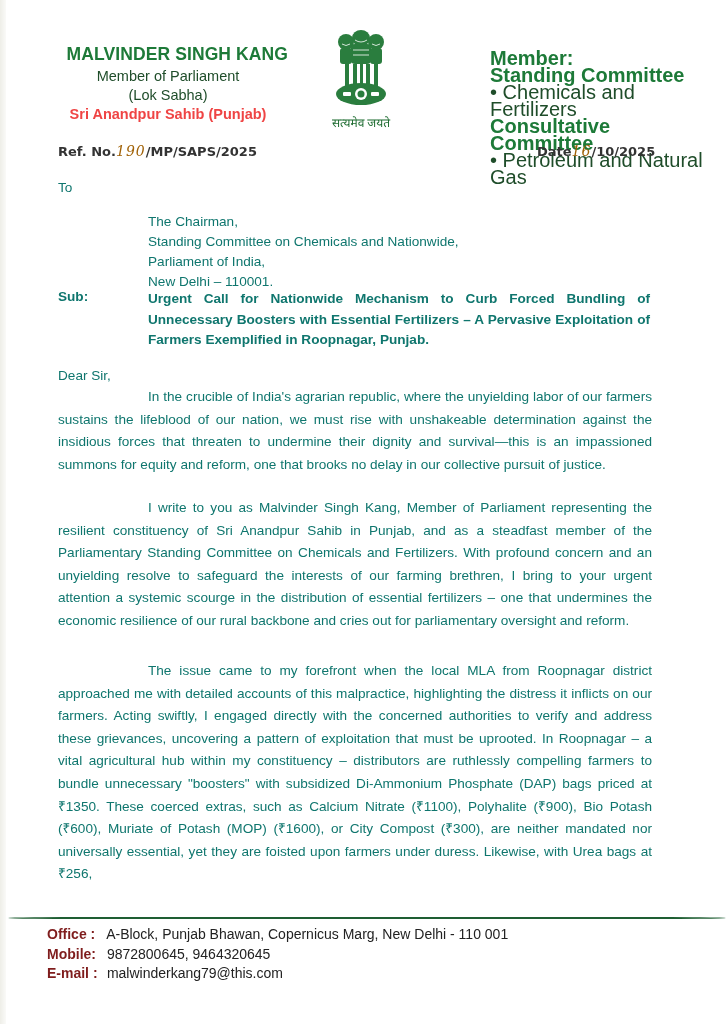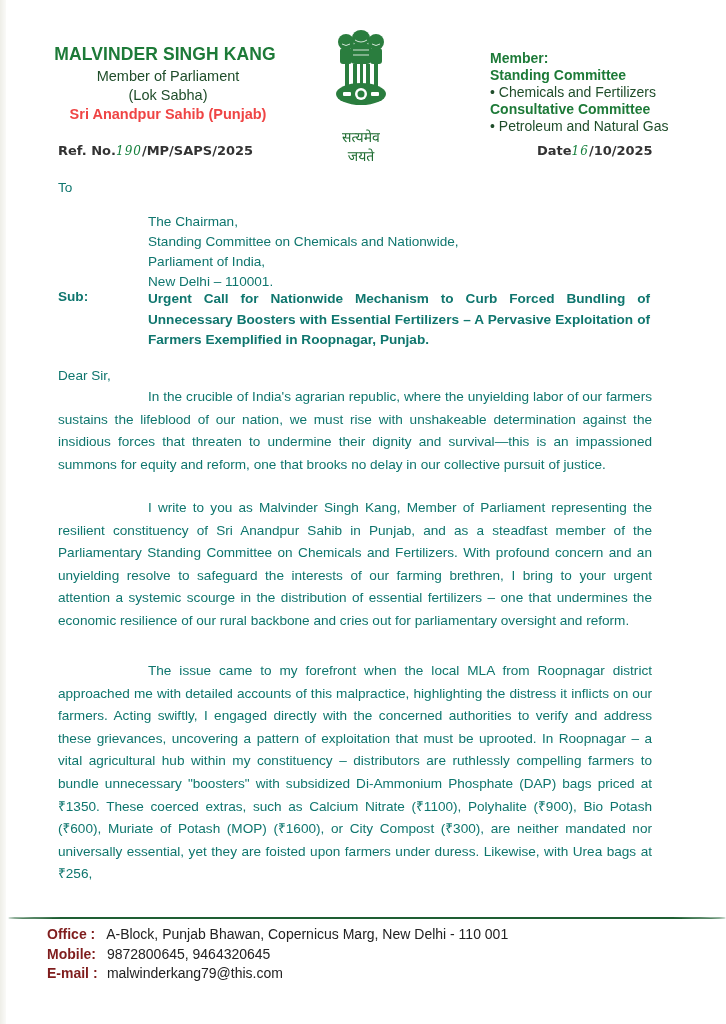--- a/index.html
+++ b/index.html
@@ -14,51 +14,51 @@
     position: absolute; left: 0; top: 0; bottom: 0; width: 6px;
     background: linear-gradient(to right, #eeeee8, #fafaf8);
   }
   
   .lh-left {
     position: absolute; left: 48px; top: 44px; width: 240px;
     text-align: center; color: #1d7a38;
   }
   .lh-name {
     font-weight: bold; font-size: 17.5px; letter-spacing: 0.1px;
-    margin-left: -6px; text-align: center;
+    margin-left: -6px; text-align: right;
   }
   .lh-sub { font-size: 14.5px; color: #1f4d2a; line-height: 19px; }
   .lh-sub.first { margin-top: 2px; }
   .lh-const { font-weight: bold; font-size: 14.5px; color: #ef4444; line-height: 19px; }
 
   .emblem {
     position: absolute; left: 330px; top: 28px; width: 62px; height: 98px;
     text-align: center;
   }
   .emblem svg { display: block; margin: 0 auto; }
   .emblem-motto {
-    font-size: 14px; color: #1d6b30; margin-top: 17px;
+    font-size: 12px; color: #1d6b30; margin-top: 4px;
     font-family: Liberation Serif, serif;
   }
 
   .lh-right {
     position: absolute; left: 490px; top: 50px; width: 220px;
-    color: #1d7a38; font-size: 14px; line-height: 17px;
+    color: #1d7a38; font-size: 20px; line-height: 17px;
   }
   .lh-right .bold { font-weight: bold; }
   .lh-right .bullet { color: #1f4d2a; font-weight: normal; }
 
   
   .ref {
     position: absolute; left: 58px; top: 143px;
     font-family: "DejaVu Sans", sans-serif; font-weight: bold; font-size: 13px; color: #333;
   }
   .hand {
     font-family: "DejaVu Serif", serif; font-style: italic; font-weight: normal;
-    color: #15803d; font-size: 12px; letter-spacing: 1px;
+    color: #a16207; font-size: 14px; letter-spacing: 1px;
   }
   .date {
     position: absolute; left: 537px; top: 143px;
     font-family: "DejaVu Sans", sans-serif; font-weight: bold; font-size: 13px; color: #333;
   }
 
   
   .txt {
     font-family: "Liberation Sans", sans-serif; font-size: 13.6px; color: #0f766e;
   }

